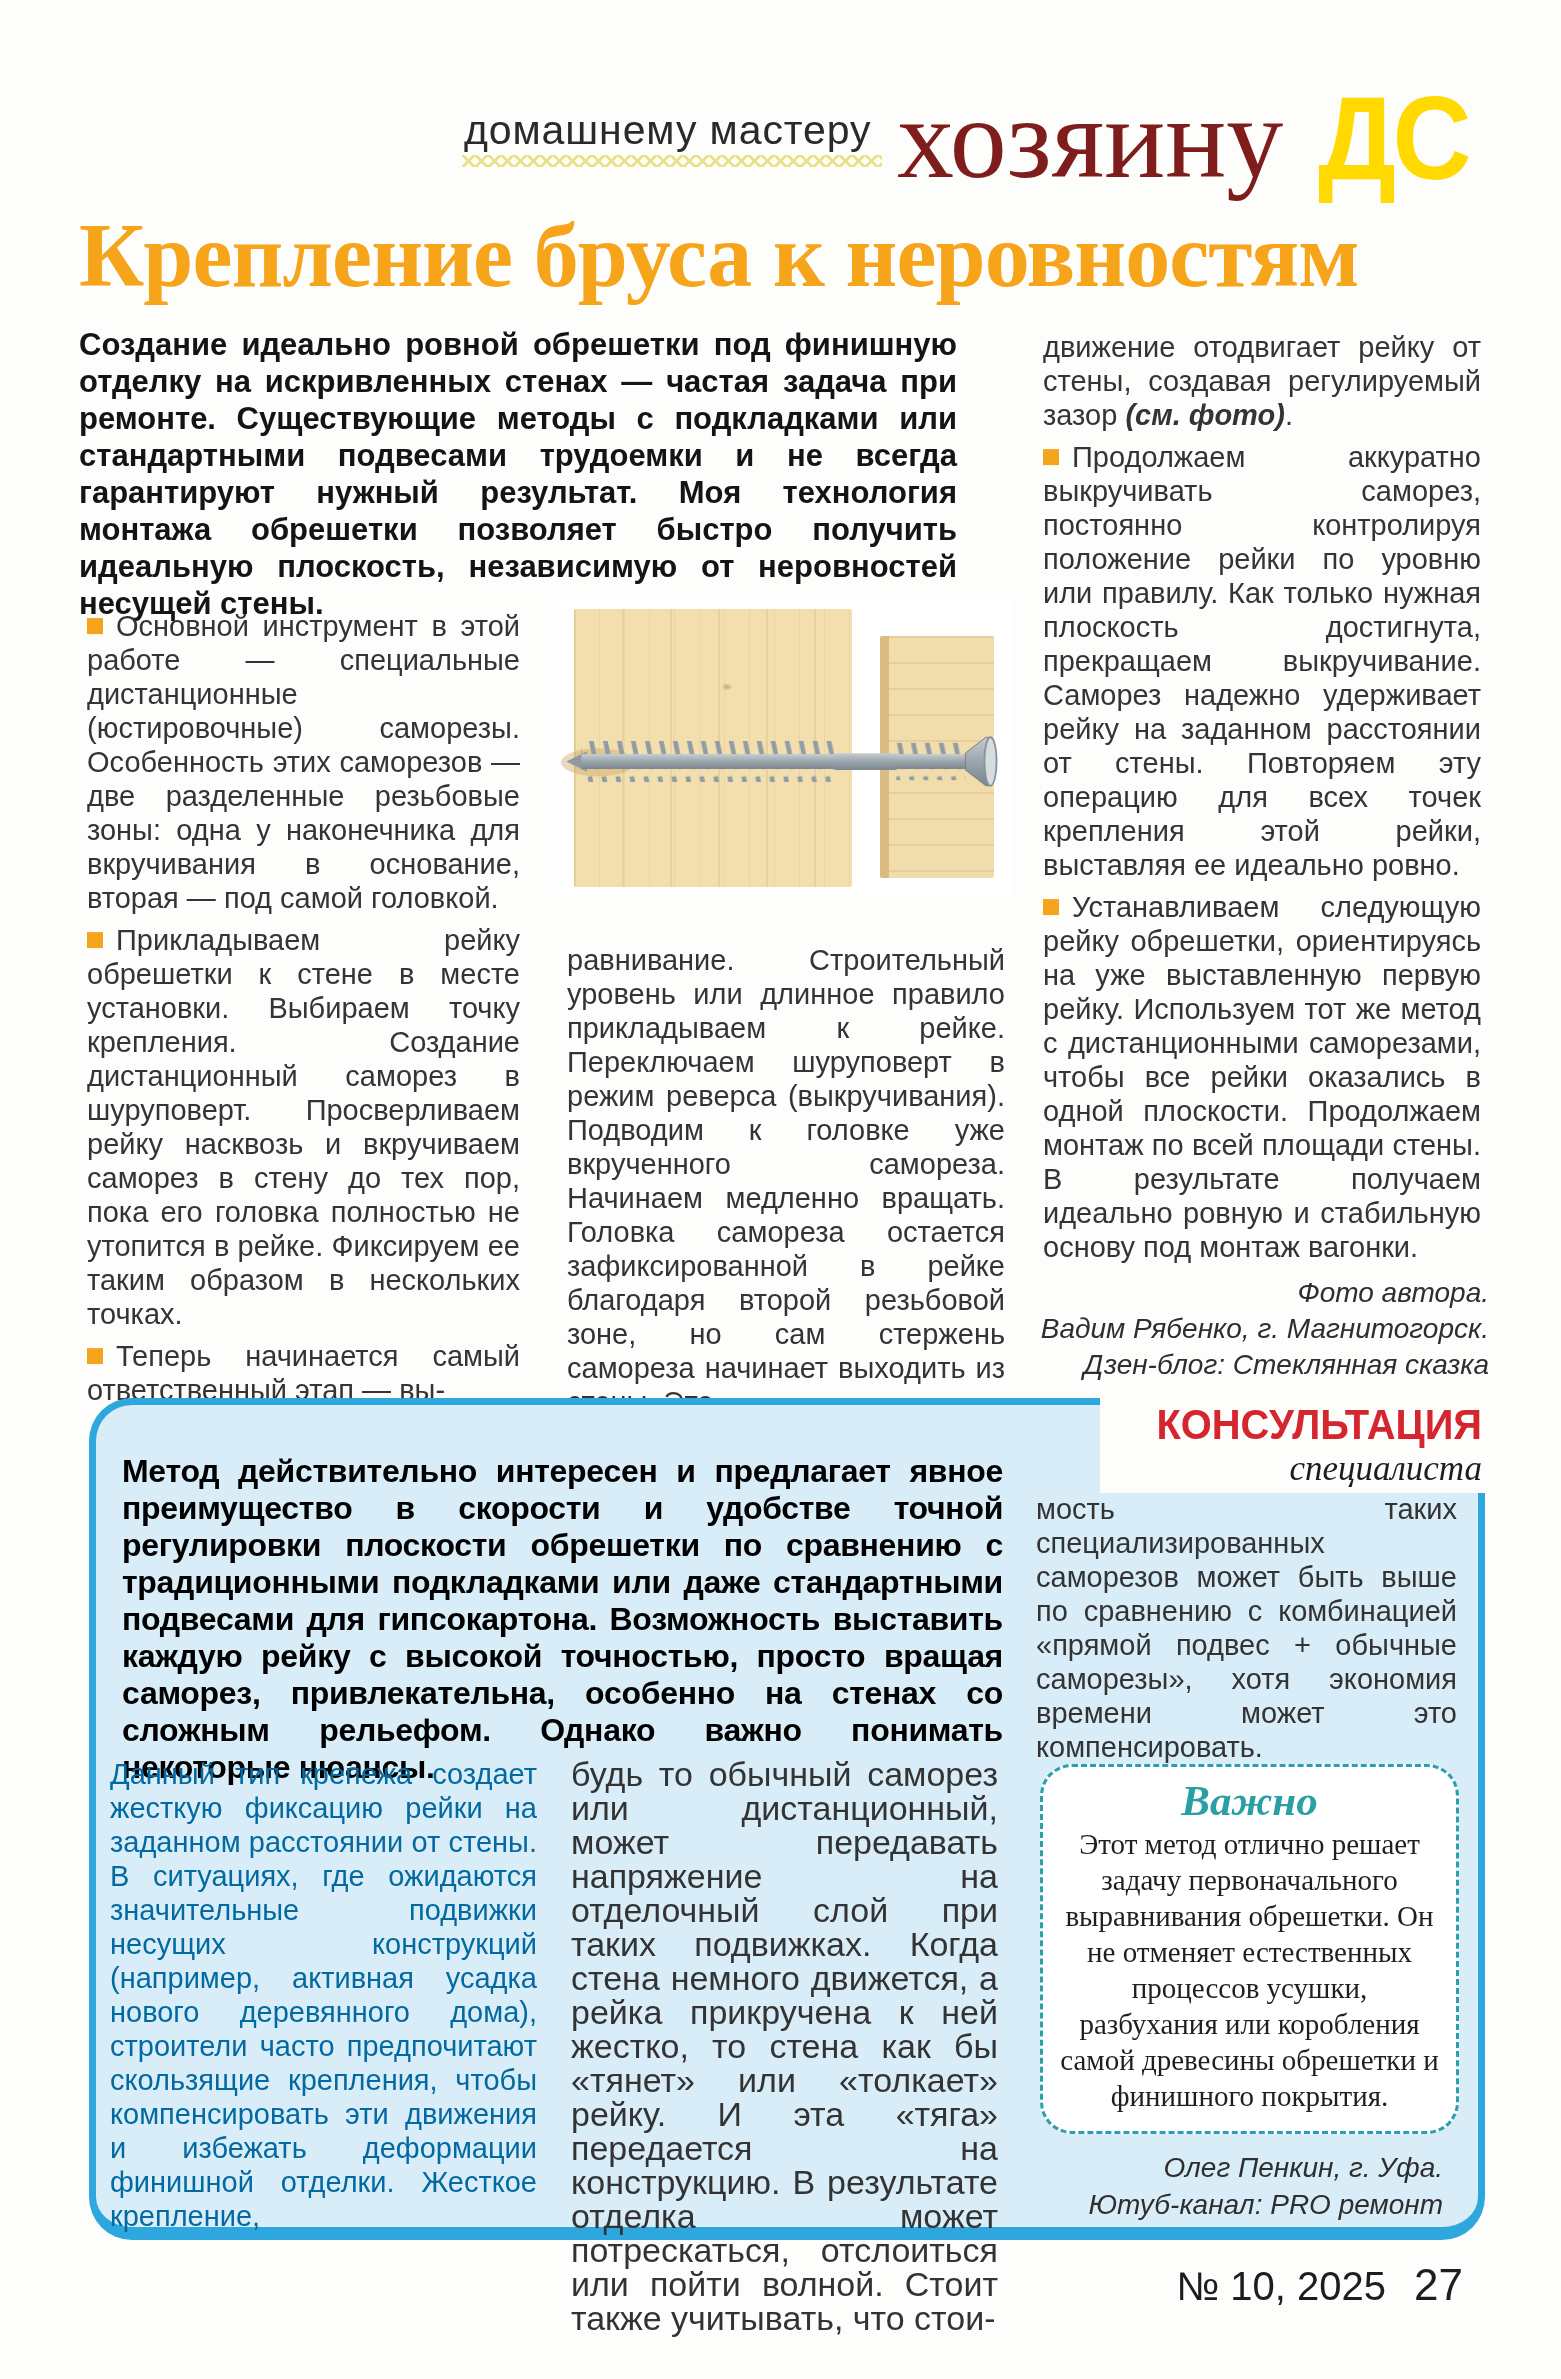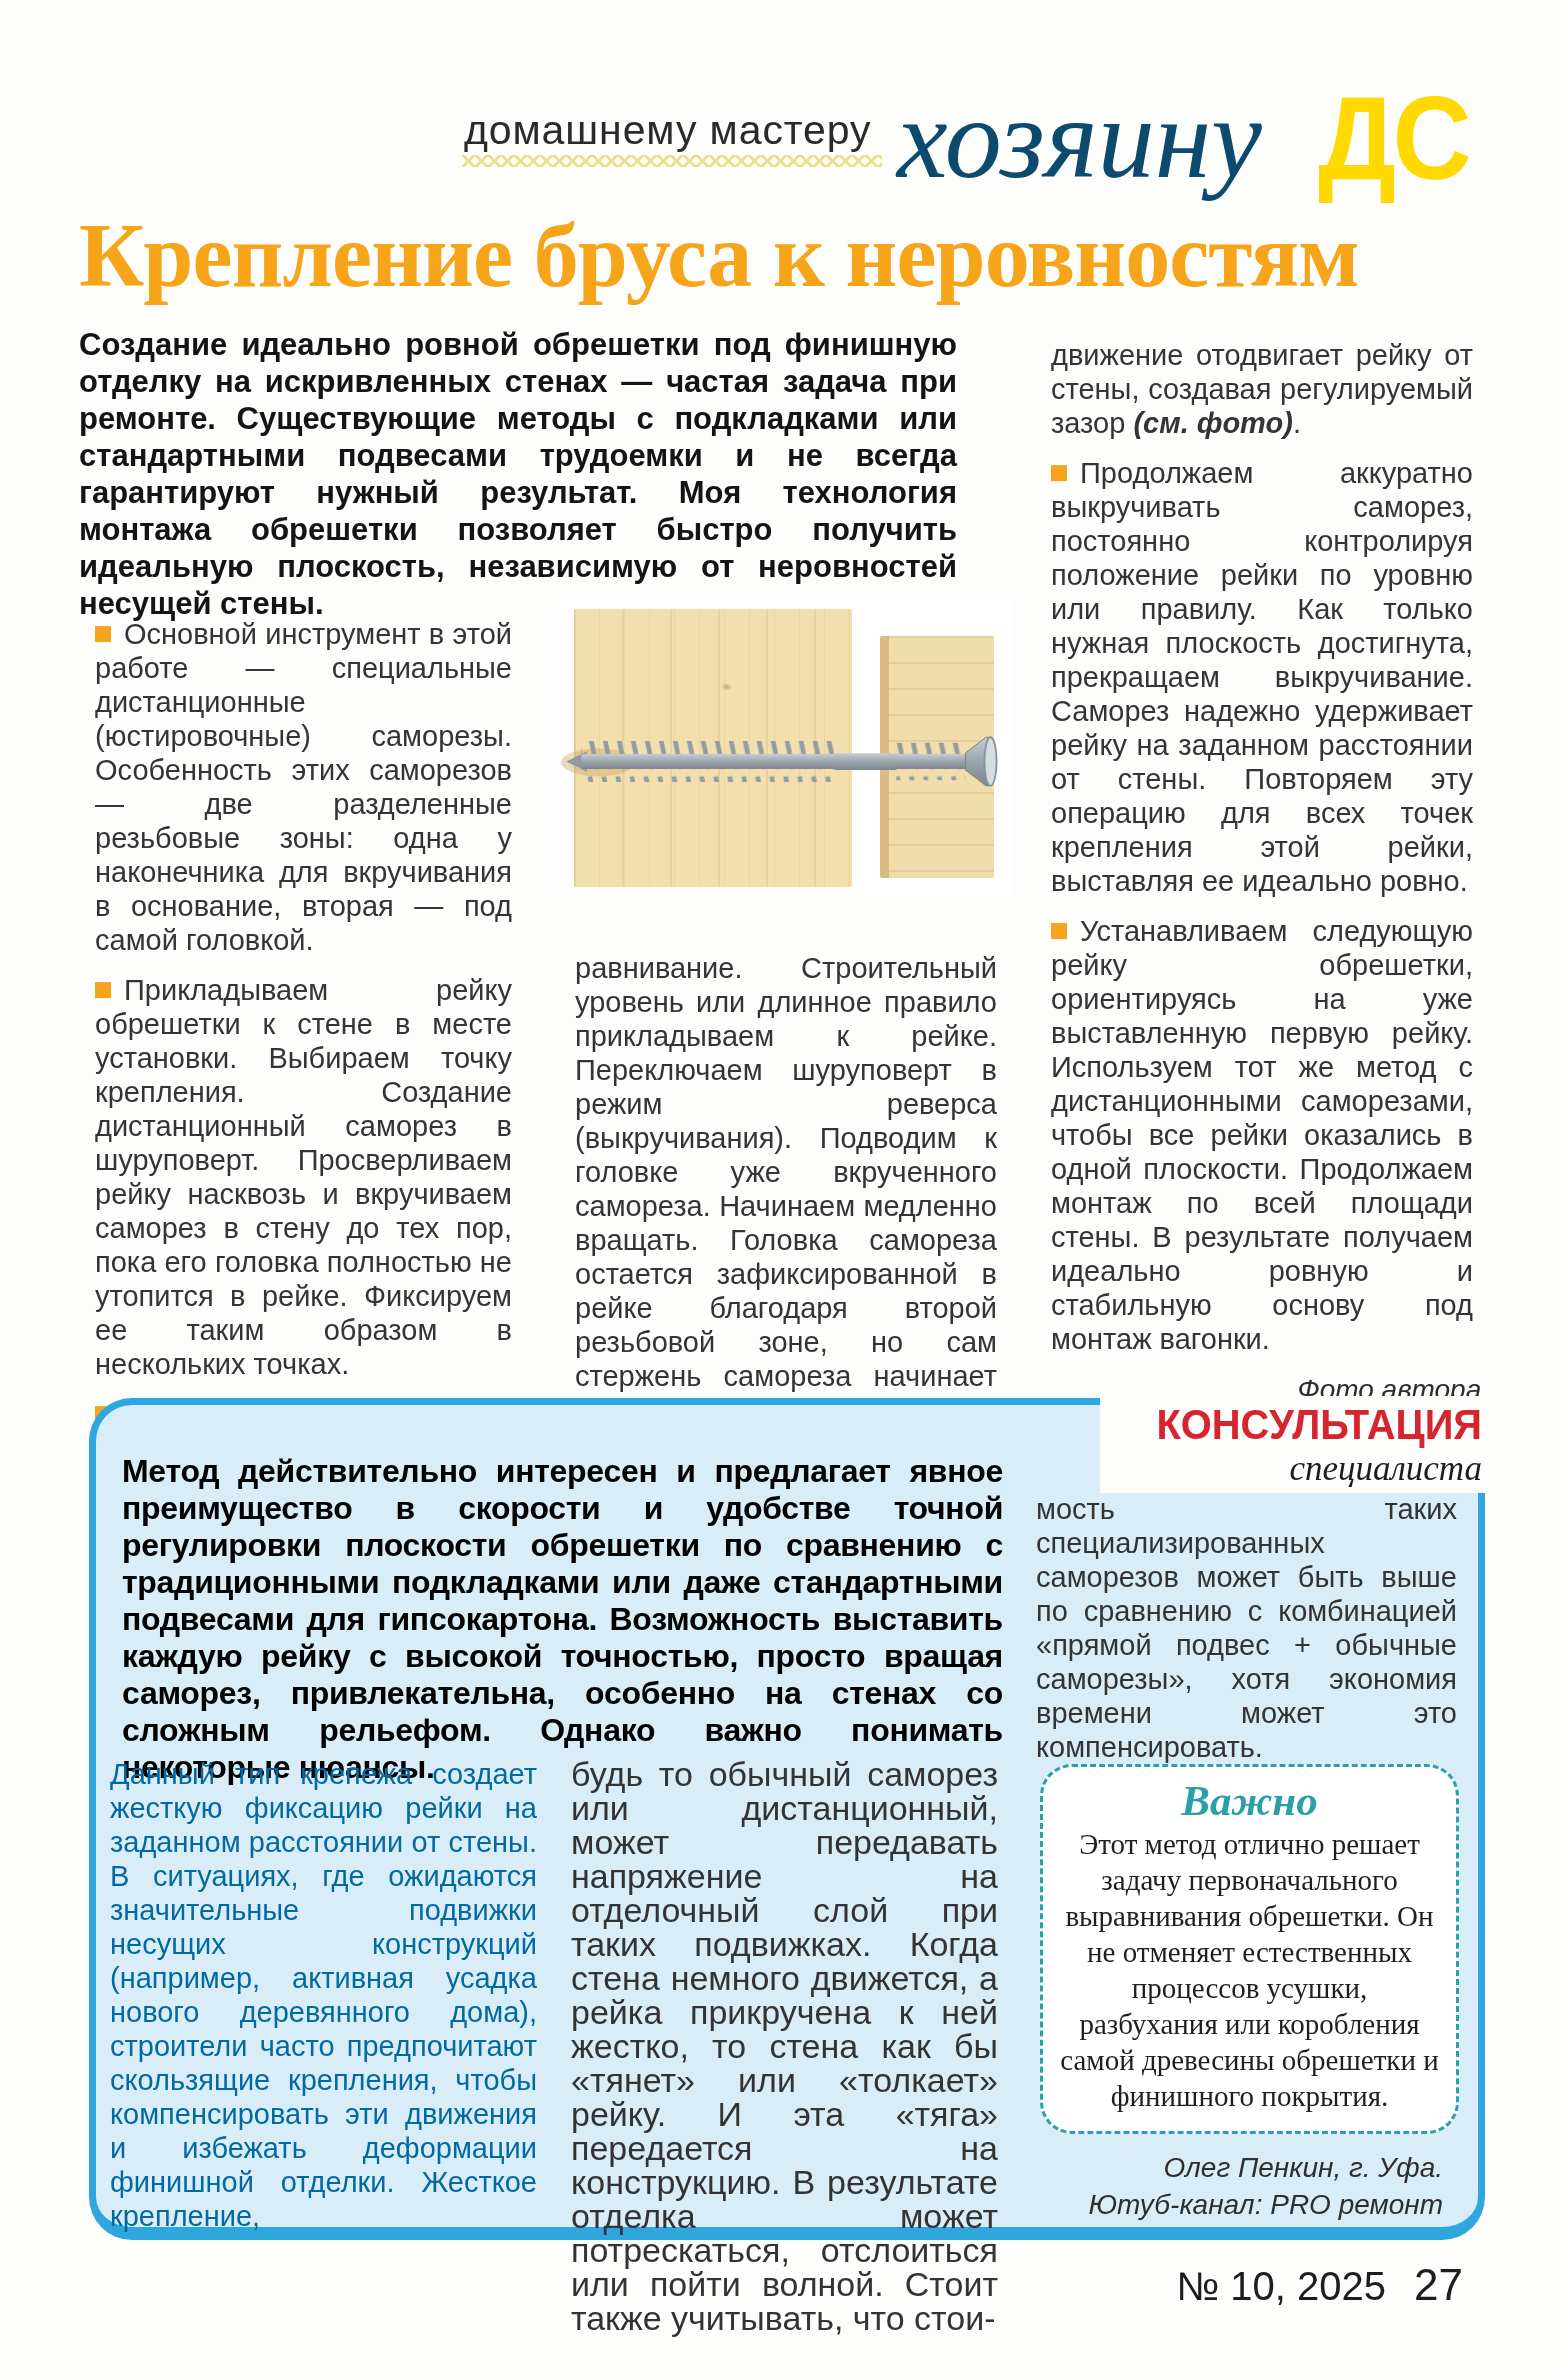--- a/index.html
+++ b/index.html
@@ -8,21 +8,21 @@
 
   
   .kicker{position:absolute;left:464px;top:108px;font-size:41px;line-height:45px;
           color:#2a2a2a;font-weight:400;letter-spacing:0.9px;white-space:nowrap;}
   .zigzag{position:absolute;left:462px;top:155px;width:420px;height:12px;
           background-image:
             linear-gradient(45deg,transparent 42%,#ece184 42%,#ece184 58%,transparent 58%),
             linear-gradient(-45deg,transparent 42%,#ece184 42%,#ece184 58%,transparent 58%);
           background-size:13px 12px;}
   .brand-script{position:absolute;left:897px;top:82px;font-family:"Liberation Serif",serif;
-          font-style:italic;font-size:114px;line-height:1;color:#0c4a6e;letter-spacing:0px;white-space:nowrap;}
+          font-size:114px;line-height:1;color:#7f1d1d;letter-spacing:0px;white-space:nowrap;}
   .logo{position:absolute;left:1318px;top:78px;font-size:119px;line-height:1;font-weight:bold;
           color:#FFD900;letter-spacing:-3.7px;transform:scaleX(.92);transform-origin:left top;white-space:nowrap;}
 
   
   .title{position:absolute;left:79px;top:209px;margin:0;font-family:"Liberation Serif",serif;
          font-weight:bold;font-size:90px;line-height:1.05;color:#f6a51b;letter-spacing:-0.9px;white-space:nowrap;}
   .intro{position:absolute;left:79px;top:326px;width:878px;margin:0;font-weight:bold;
          font-size:31px;line-height:37px;color:#141414;text-align:justify;}
 
   
@@ -34,21 +34,21 @@
         repeating-linear-gradient(90deg, rgba(222,190,130,.30) 0 0.9px, transparent 0.9px 25px);
       border-radius:1.9px;}
   .wood-plank{position:absolute;left:321px;top:35px;width:114px;height:242px;background:#f1dcab;
       border-left:9.3px solid #dbbb82;box-sizing:border-box;
       background-image:repeating-linear-gradient(180deg, rgba(205,170,110,.28) 0 1.9px, transparent 1.9px 26px);
       border-radius:1.9px;}
   .screw-svg{position:absolute;left:0;top:0;width:452px;height:294px;}
 
   
   .col{position:absolute;font-size:29px;line-height:34px;color:#343434;text-align:justify;}
-  .col p{margin:16px;}
+  .col p{margin:8px;}
   .col1{left:79px;top:601px;width:449px;}
   .col2{left:559px;top:935px;width:454px;}
   .col3{left:1035px;top:322px;width:454px;}
   .sq{display:inline-block;width:16px;height:16px;background:#F5A41E;margin-right:13px;
       transform:translateY(-1.9px);}
   .bi{font-weight:bold;font-style:italic;}
   .credits{margin-top:11.2px;text-align:right;font-style:italic;font-size:28px;line-height:36px;color:#2e2e2e;}
   .credits p{margin:0;}
 
   

